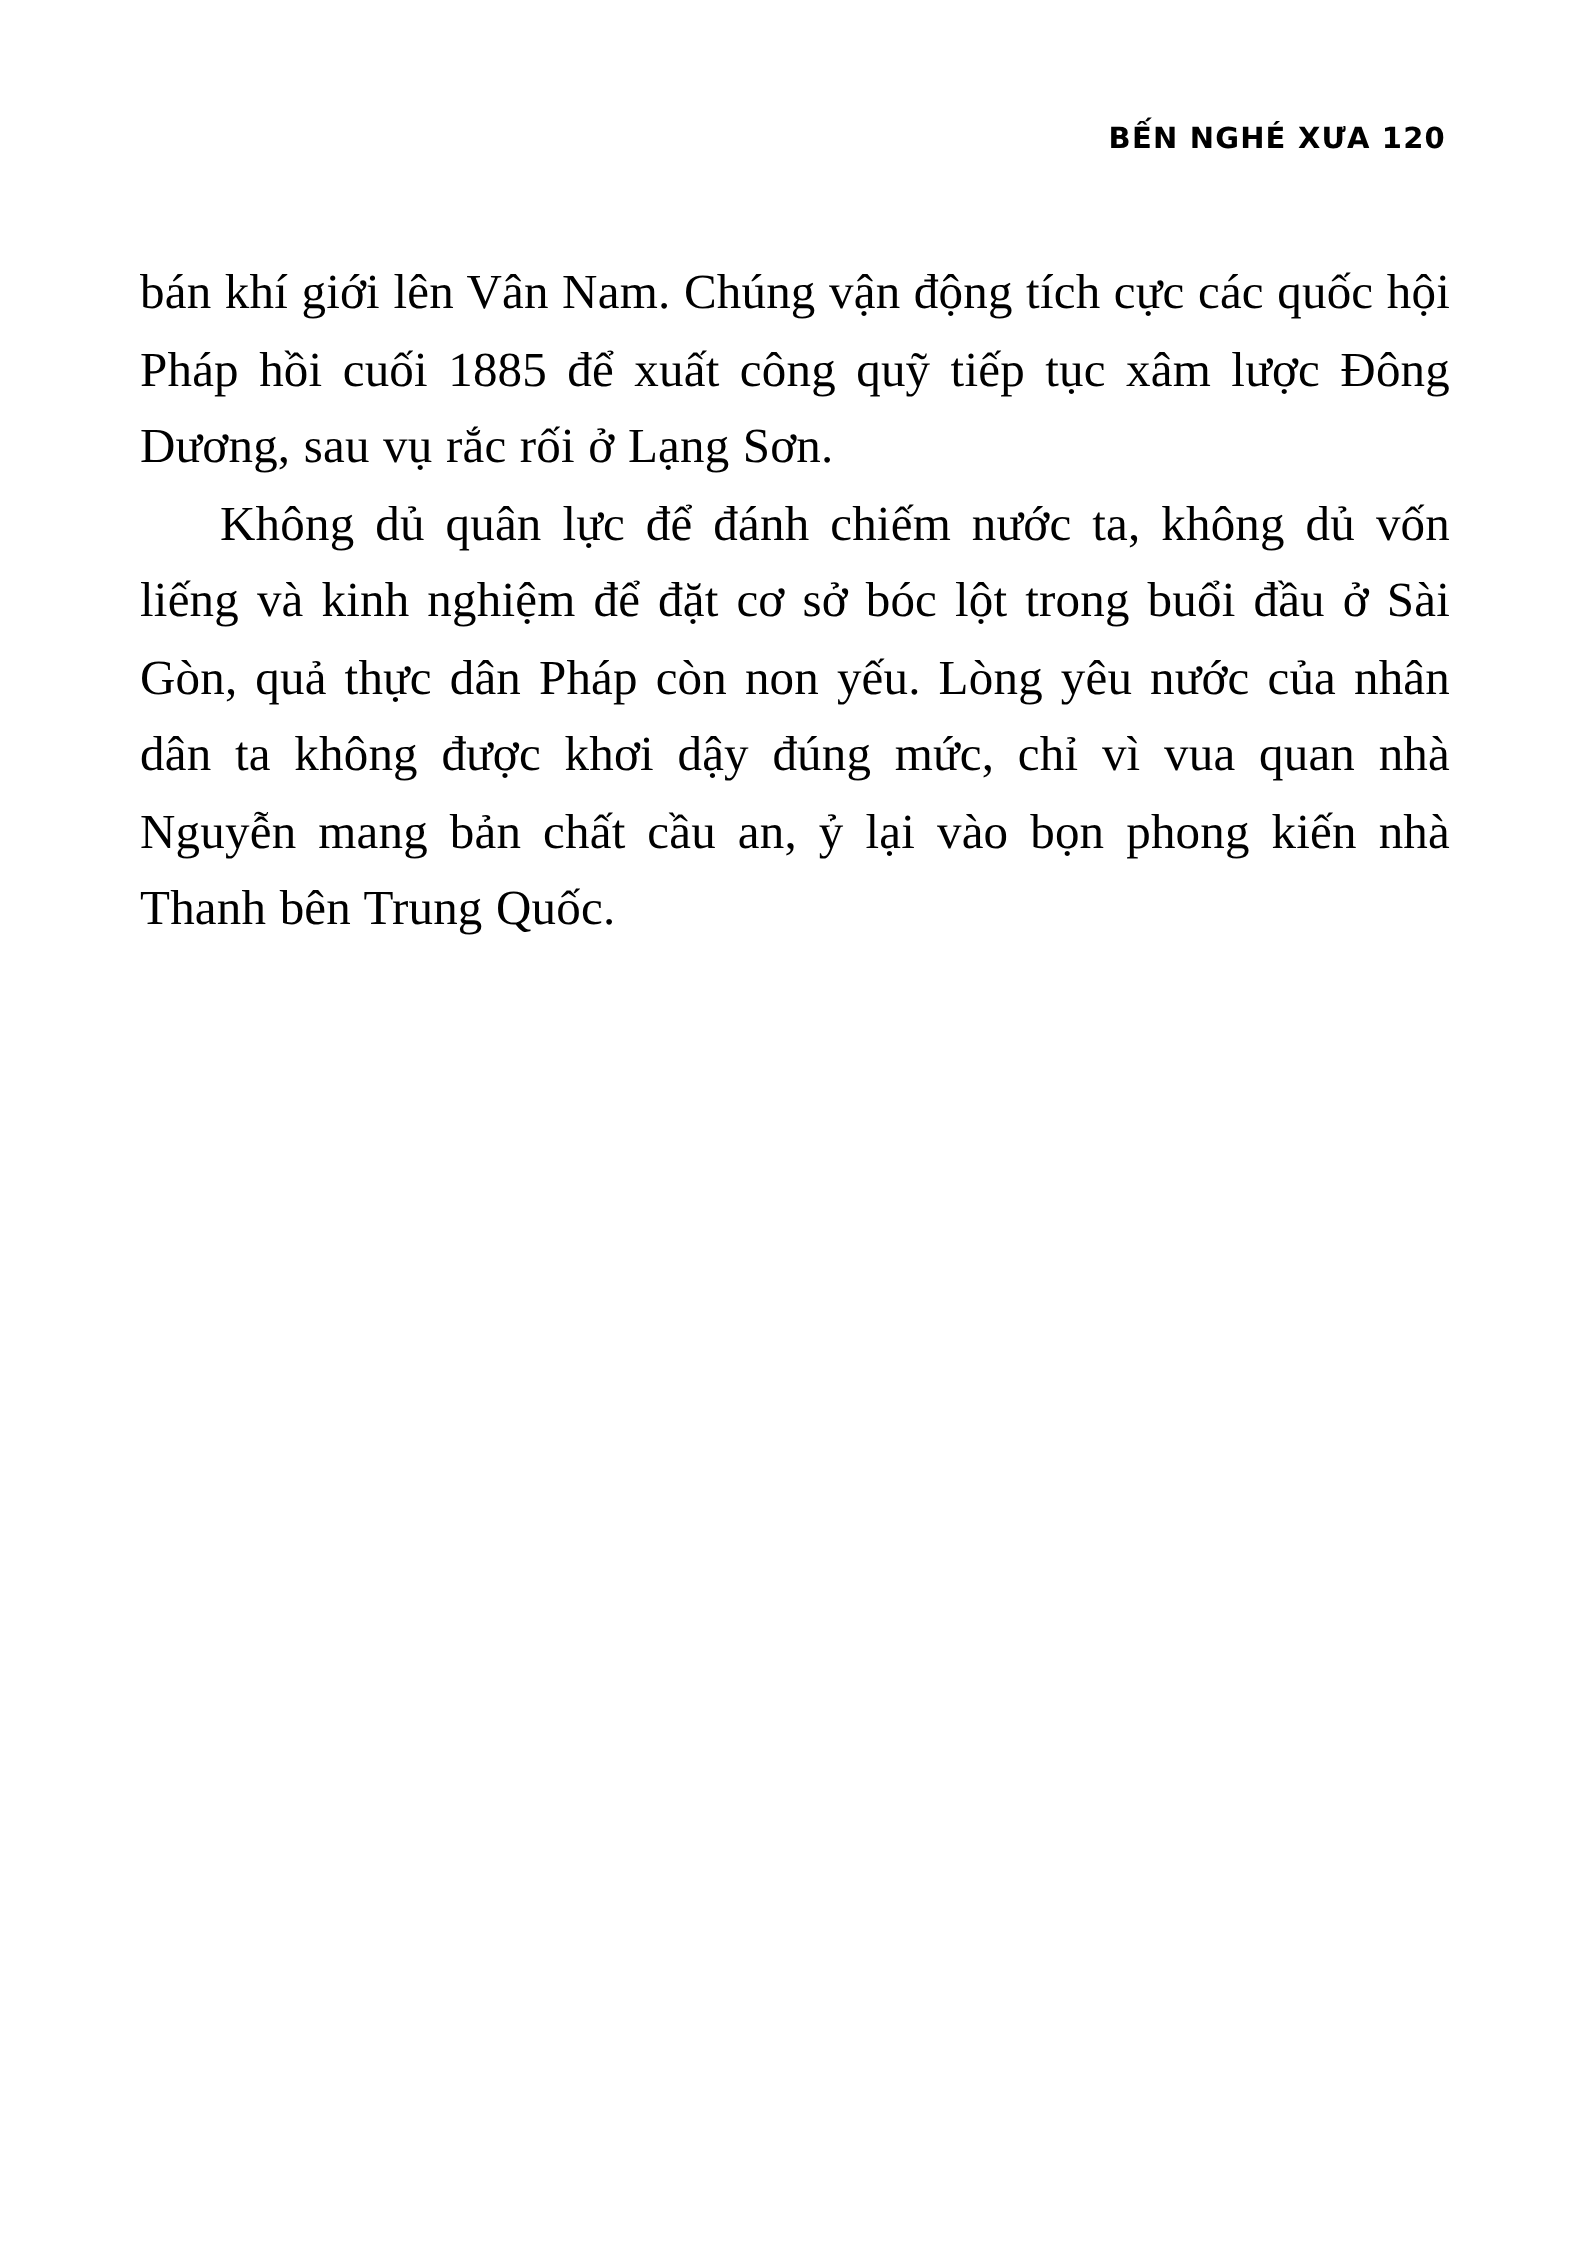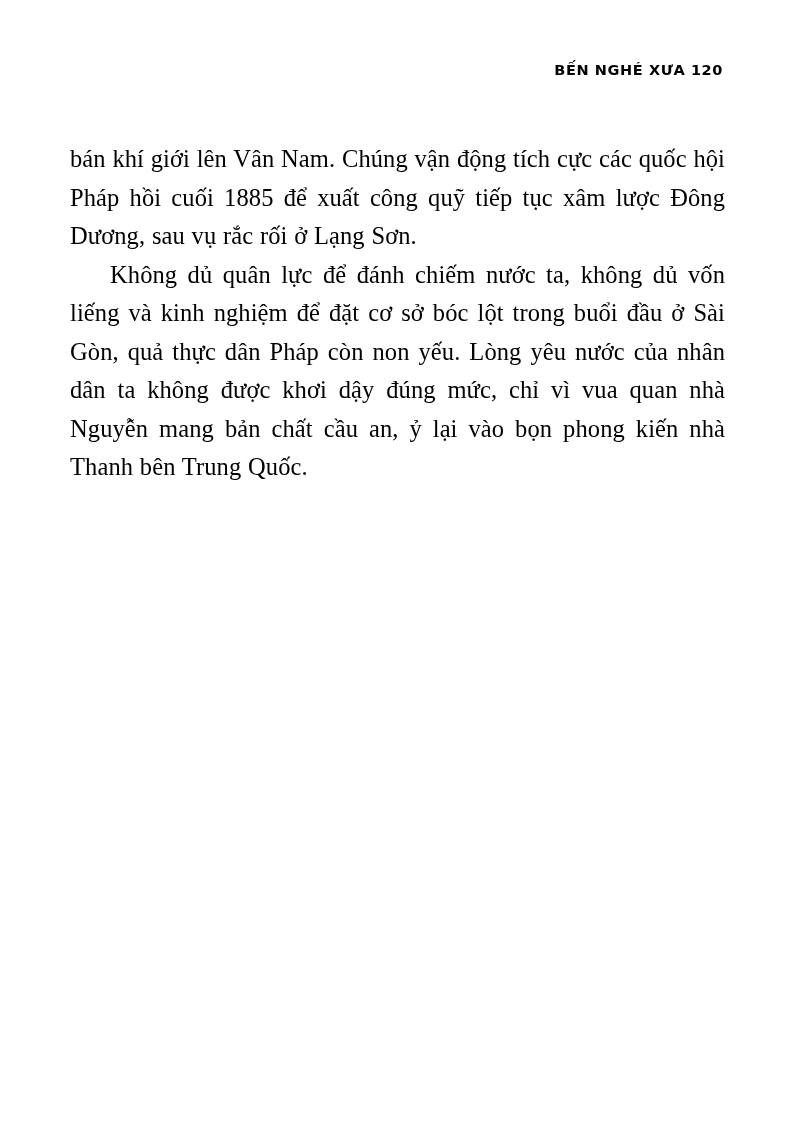--- a/index.html
+++ b/index.html
@@ -31,21 +31,21 @@
     color: #000;
     white-space: nowrap;
   }
   .body-text {
     position: absolute;
     top: 128px;
     left: 70px;
     width: 655px;
   }
   .para {
-    margin: 12px 0 0 0;
+    margin: 0 0 0 0;
     text-align: justify;
     text-justify: inter-word;
     font-size: 24.5px;
     line-height: 38.5px;
     letter-spacing: 0.1px;
     word-spacing: 0.5px;
   }
   .para.indent {
     text-indent: 40px;
   }

